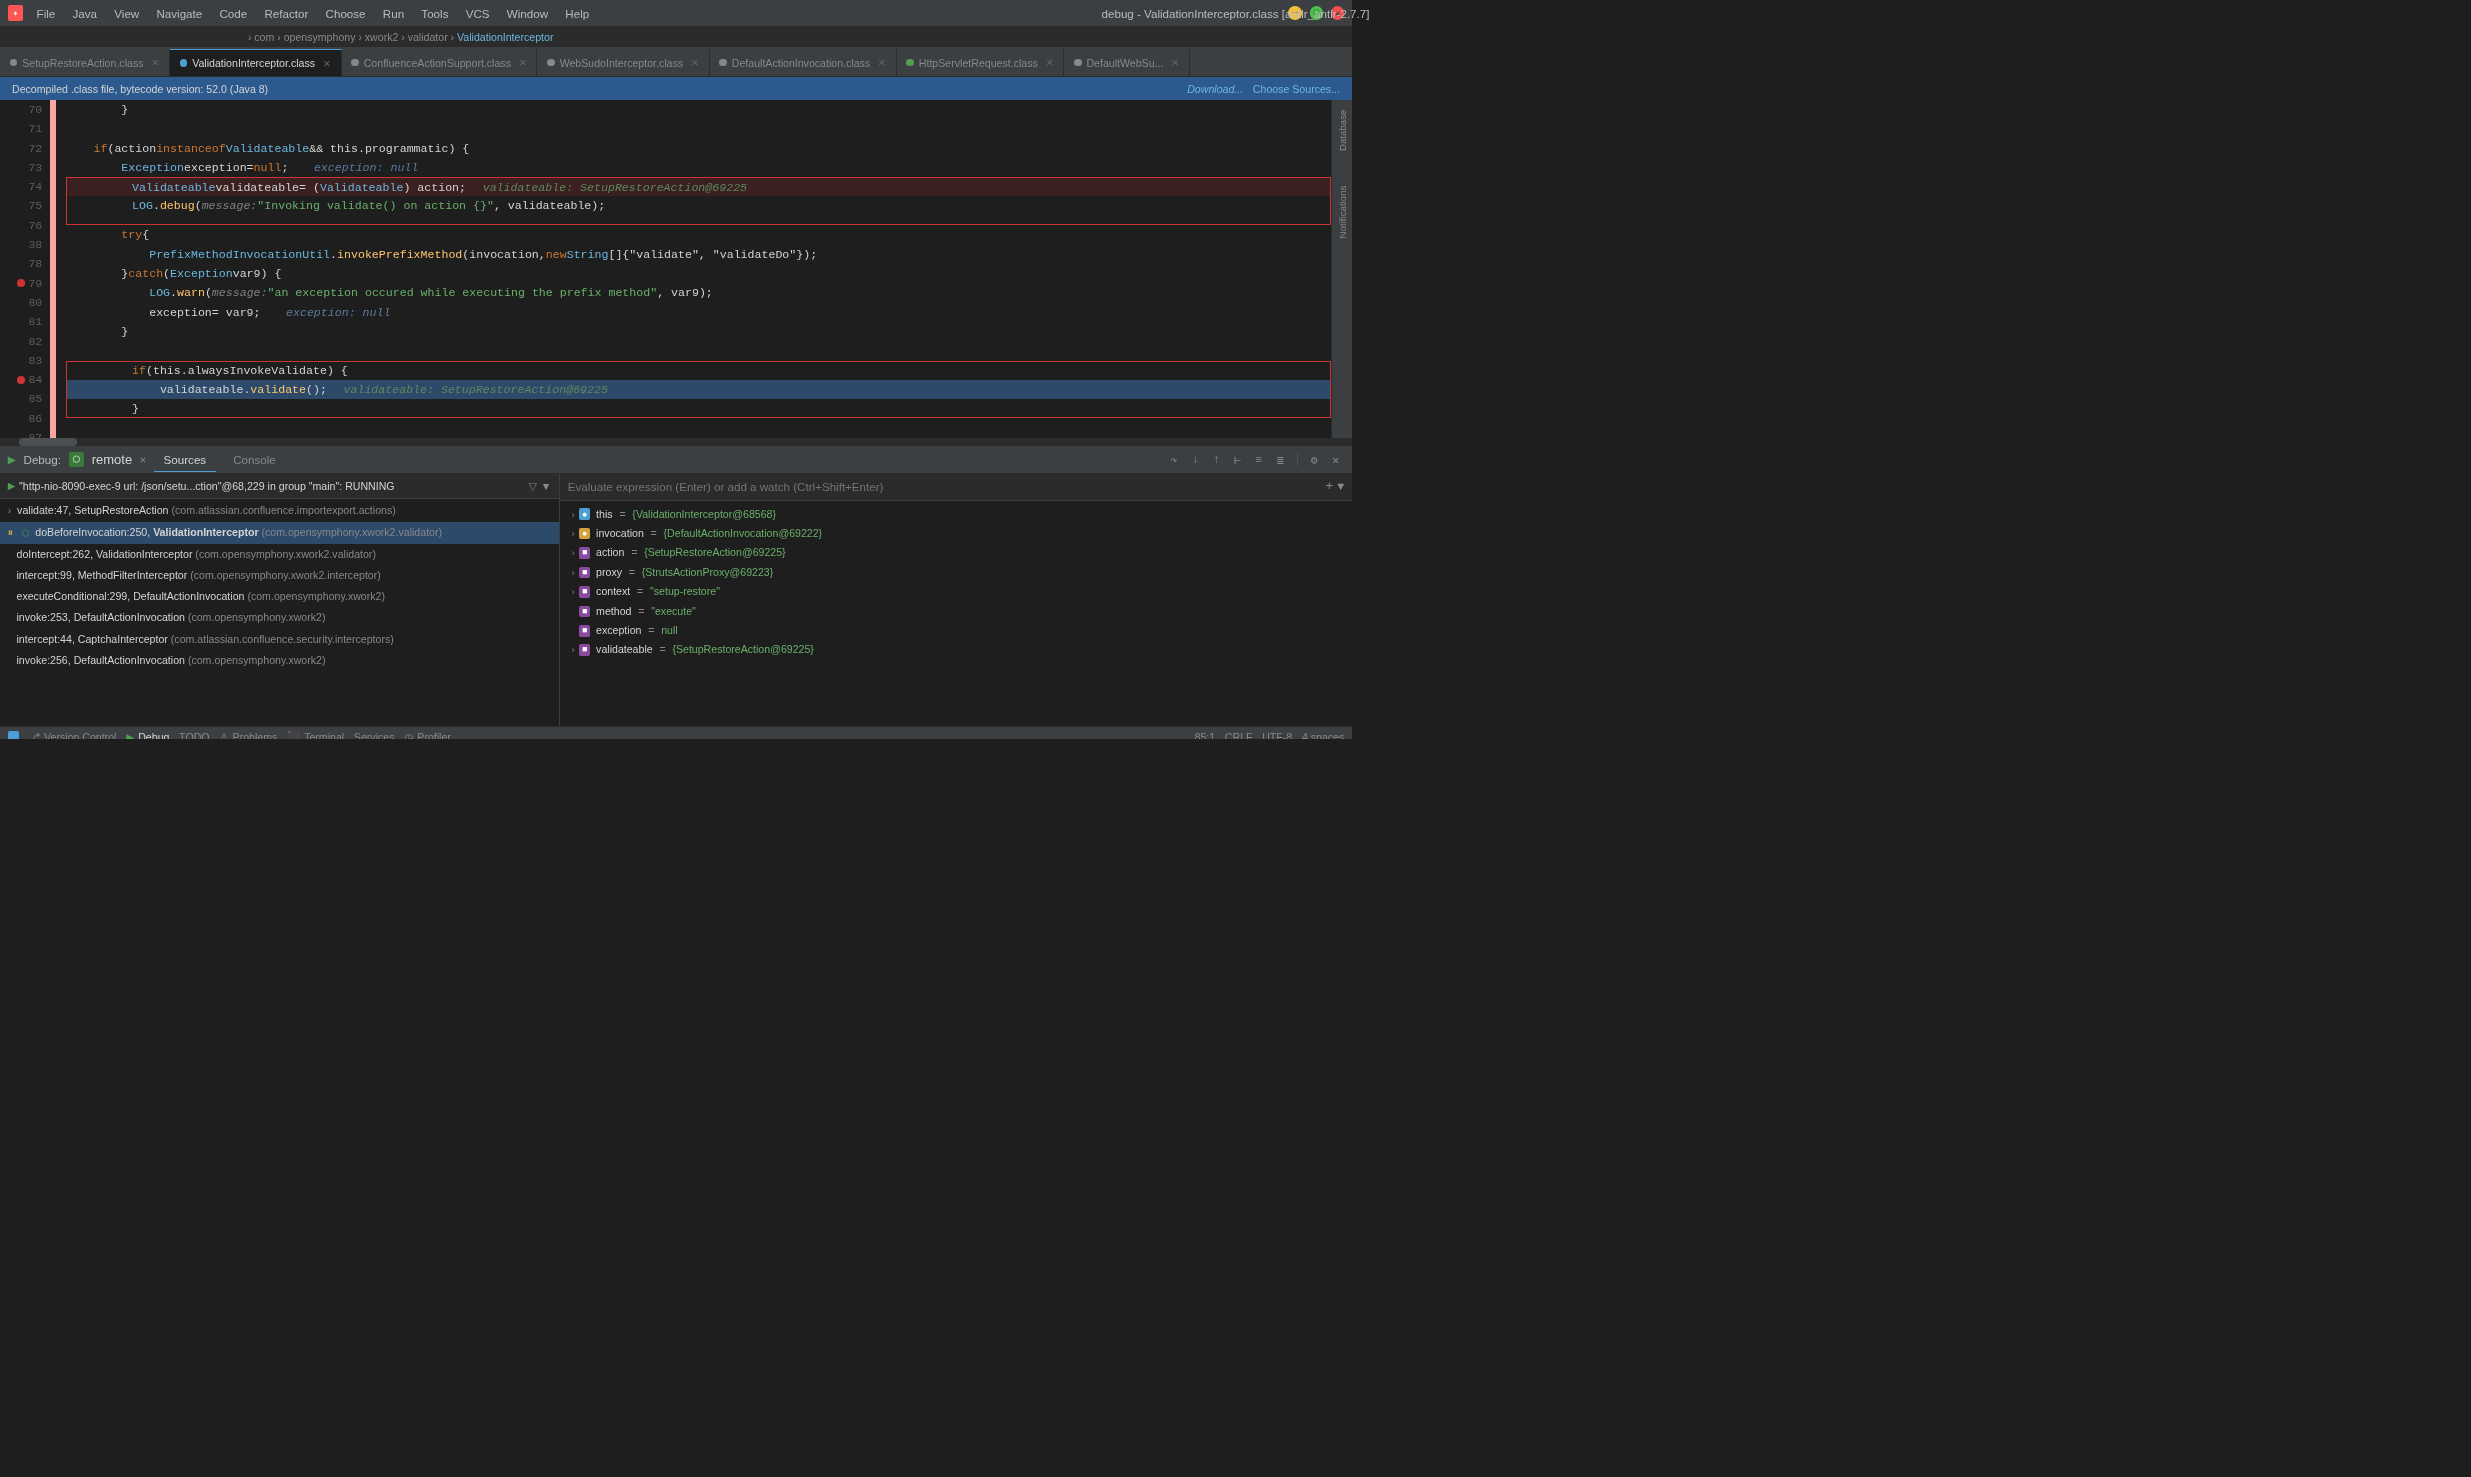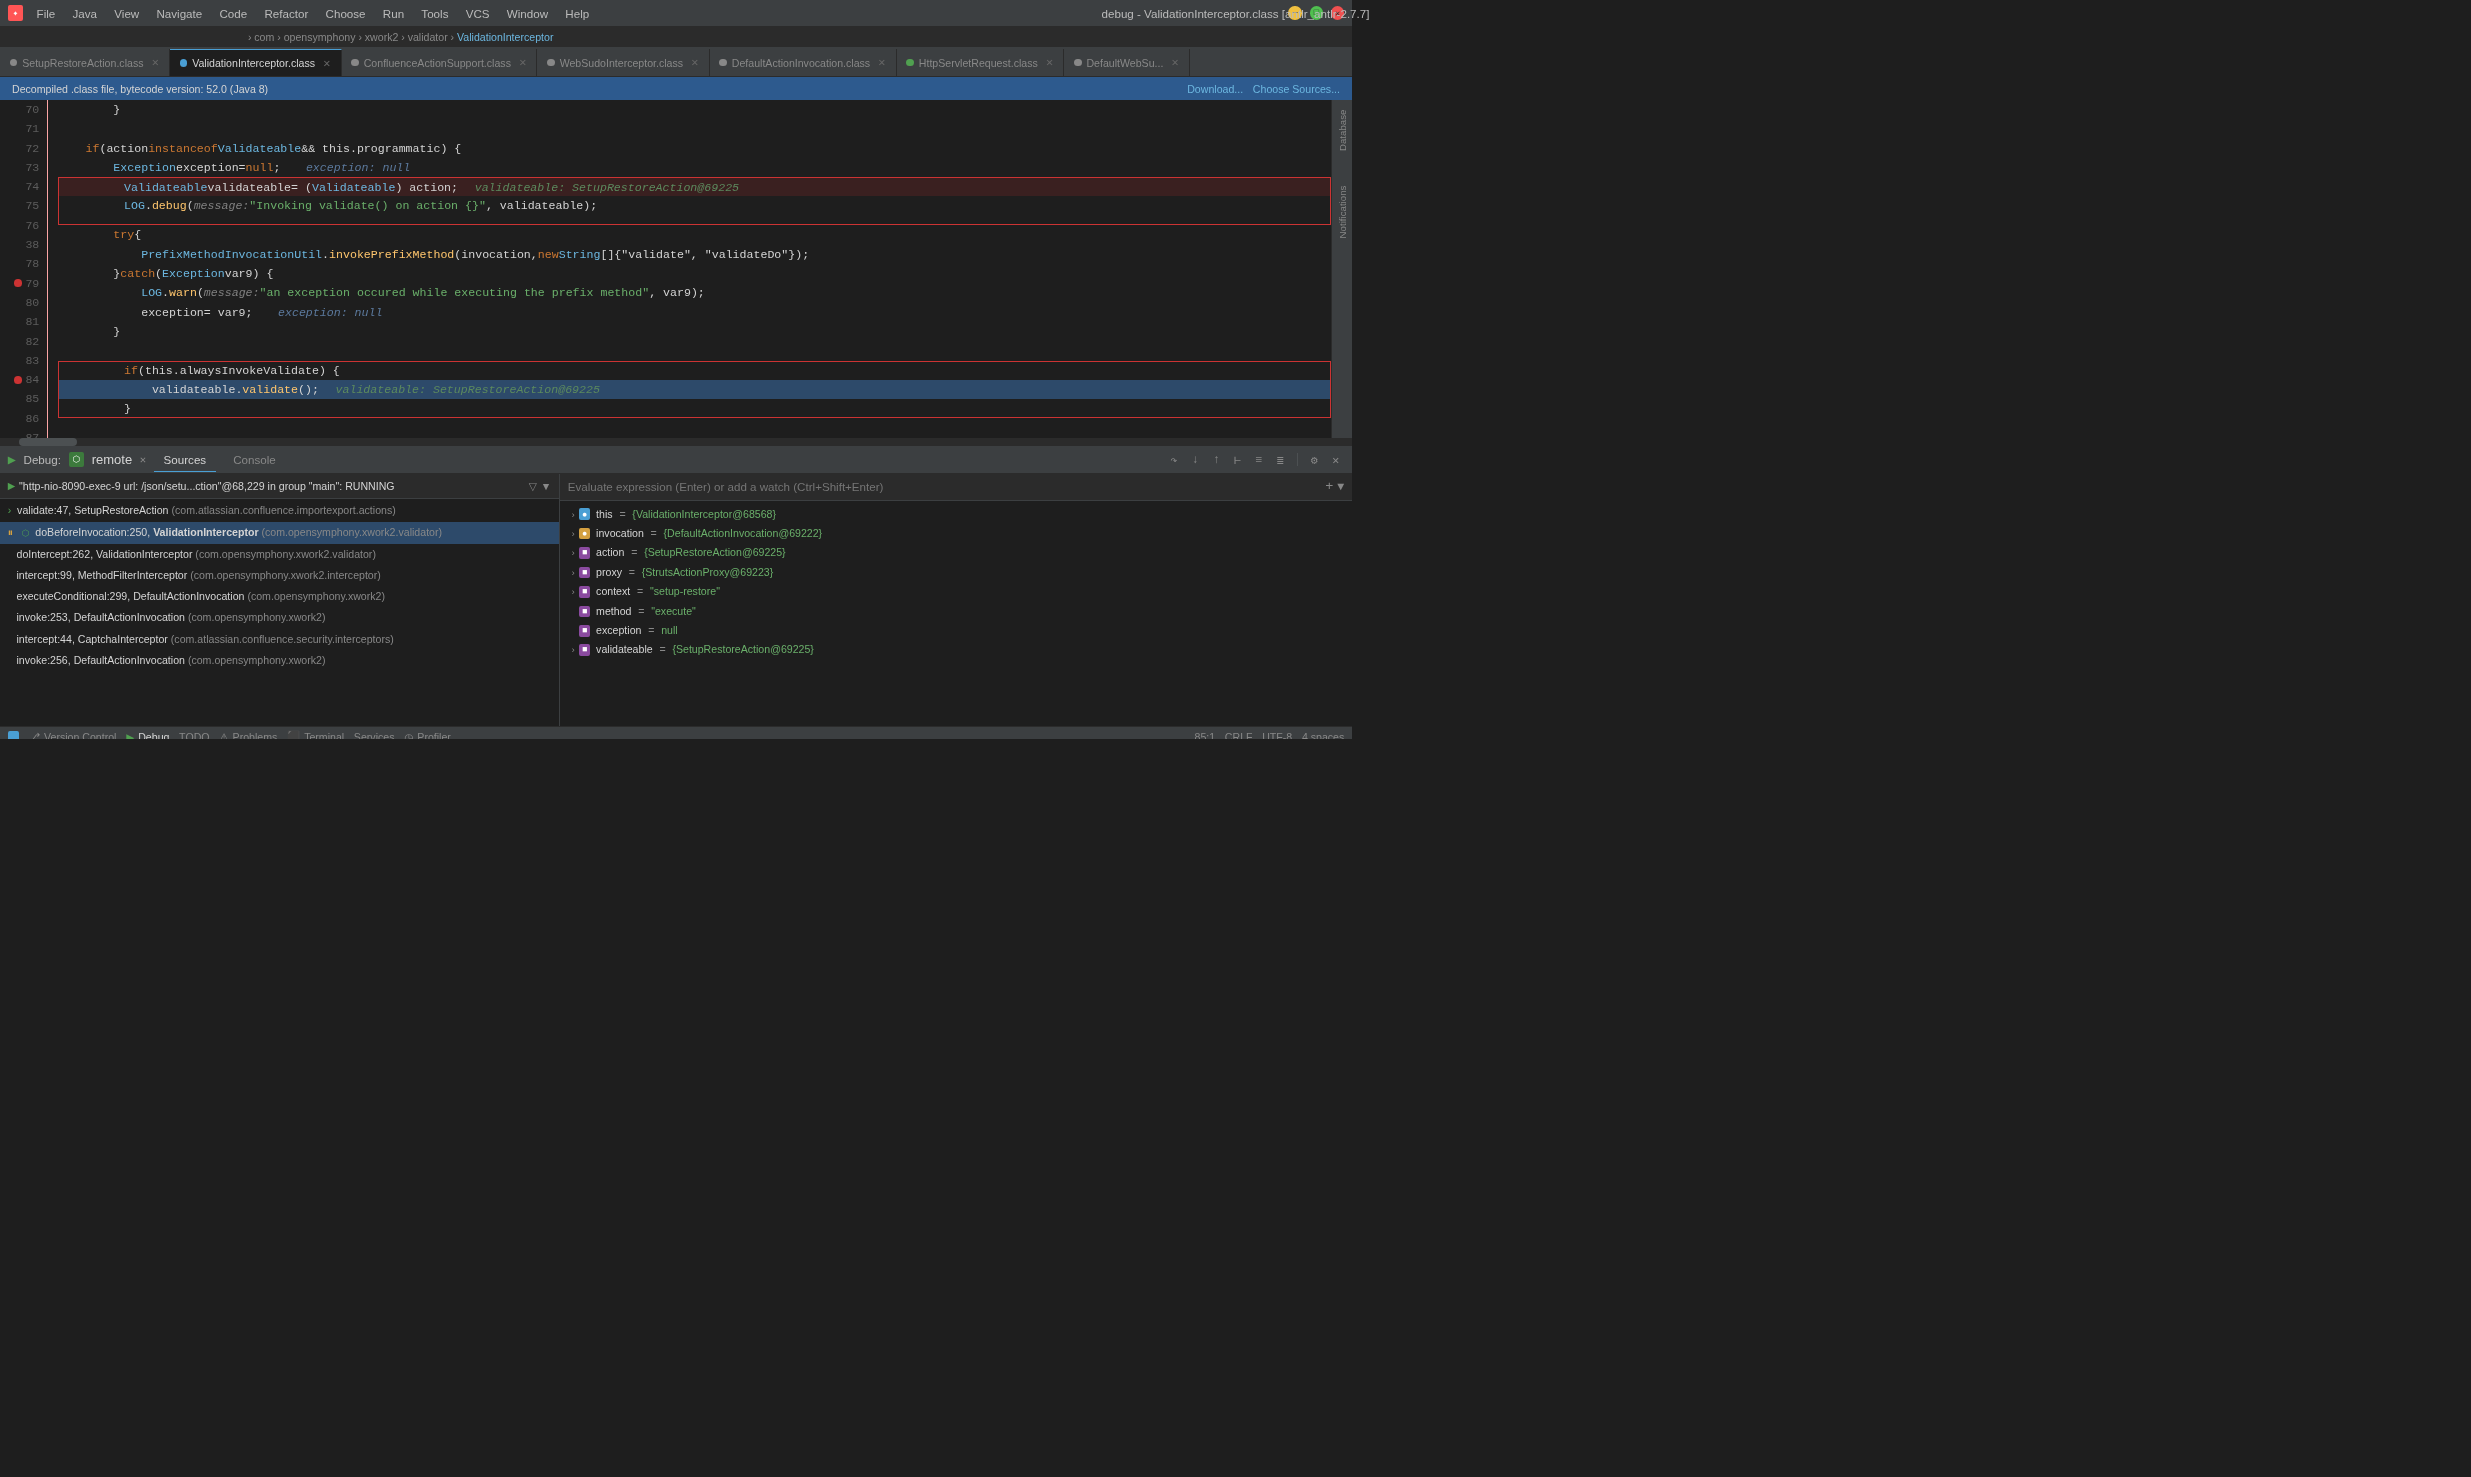--- a/index.html
+++ b/index.html
@@ -30,21 +30,21 @@
     .tab .close-x { color: #666; font-size: 9.7px; margin-left: 2.9px; }
 
     
     .info-bar { background: #2d5a8e; height: 23px; display: flex; align-items: center; padding: 0 12px; justify-content: space-between; font-size: 10.6px; font-family: Arial, sans-serif; }
 
     
     .editor-area { display: flex; height: calc(739px - 27px - 21px - 29px - 23px - 280px - 21px); }
     
     
     .editor-content { flex: 1; overflow: hidden; background: #1e1e1e; display: flex; }
-    .line-numbers { width: 48px; background: #1e1e1e; padding: 0 7.7px; text-align: left; color: #5c5c5c; font-size: 11.6px; line-height: 19.3px; user-select: none; border-right: 1px solid #fca5a5; }
+    .line-numbers { width: 48px; background: #1e1e1e; padding: 0 7.7px; text-align: left; color: #5c5c5c; font-size: 11.6px; line-height: 19.3px; user-select: none; border-right: 6px solid #fca5a5; margin-left: 8px; }
     .line-number { height: 19.3px; display: flex; align-items: center; justify-content: flex-end; gap: 3.9px; }
     
     .code-area { flex: 1; padding: 0 0 0 9.7px; overflow: hidden; font-size: 11.6px; line-height: 19.3px; }
     .code-line { height: 19.3px; display: flex; align-items: center; white-space: nowrap; padding-right: 9.7px; }
     .code-line.highlighted { background: #2d4a6a; }
     
     
     .kw { color: #cc7832; }
     .type { color: #6cb7e0; }
     .str { color: #6aaf6a; }
@@ -173,21 +173,21 @@
   <div class="tab">
     <span style="width:7.7px;height:7.7px;border-radius:50%;background:#888;display:inline-block;"></span>
     <span>DefaultWebSu...</span>
     <span class="close-x">✕</span>
   </div>
 </div>
 
 <div class="info-bar">
   <span>Decompiled .class file, bytecode version: 52.0 (Java 8)</span>
   <div style="display:flex; gap:9.7px;">
-    <span style="color:#6cb7e0; cursor:pointer;">Download...</span>
+    <span style="color:#6cb7e0; cursor:pointer;font-style:italic;">Download...</span>
     <span style="color:#6cb7e0; cursor:pointer;">Choose Sources...</span>
   </div>
 </div>
 
 <div class="editor-area">
   <div class="editor-content">
 
     <div class="line-numbers">
       <div class="line-number">
           <span>70</span>

